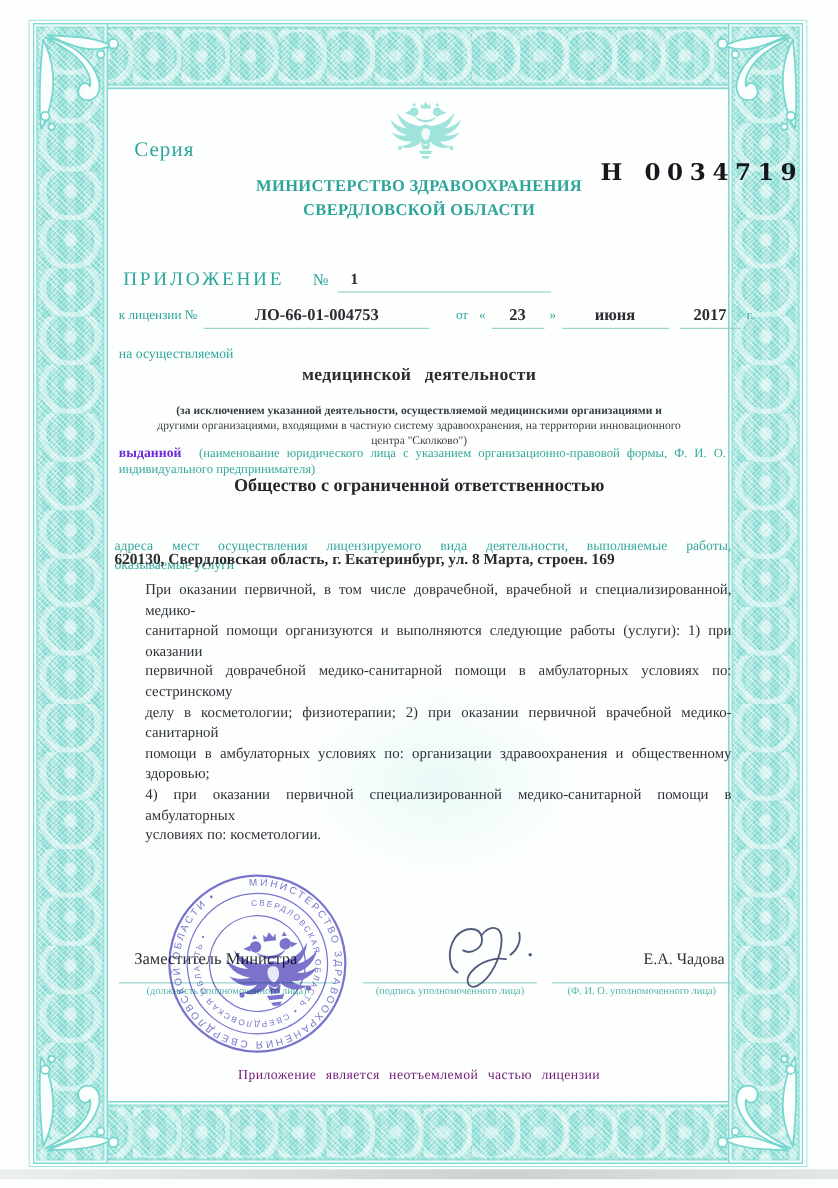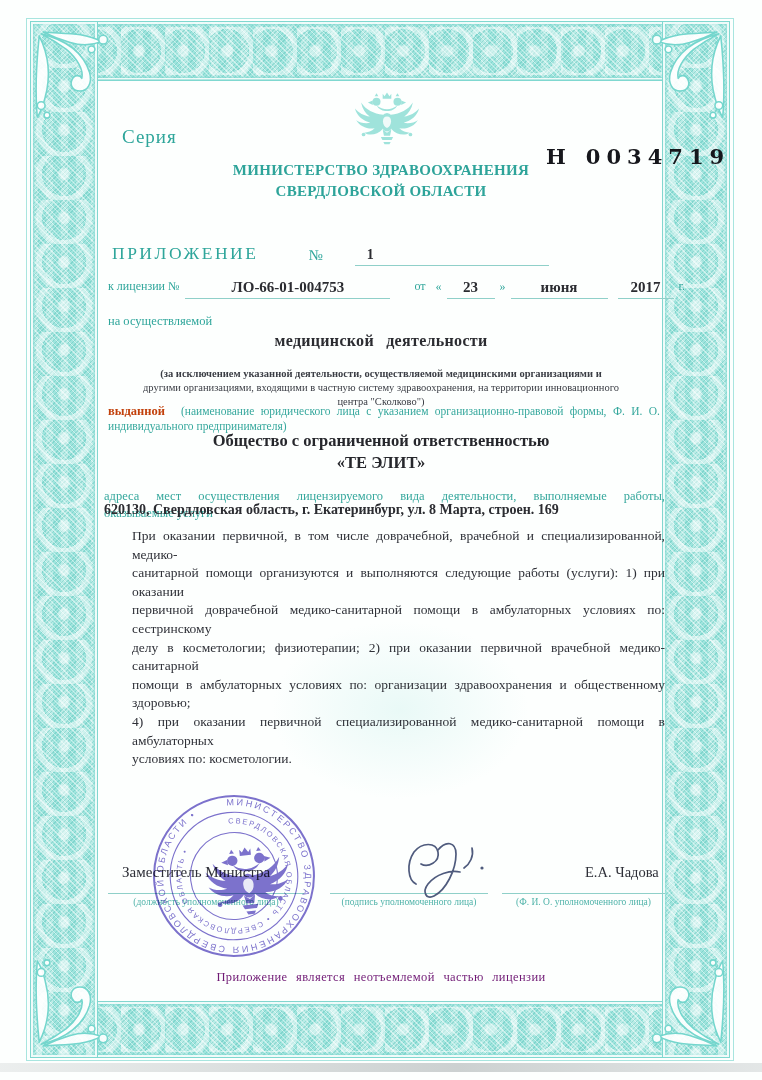--- a/index.html
+++ b/index.html
@@ -42,21 +42,21 @@
   .z{z-index:4;}
   .teal{color:#2fa69b;}
   .series-label{left:122px;top:126px;font-size:19px;letter-spacing:1px;}
   .crest{left:350px;top:84px;width:74px;height:80px;color:#8fdfd6;opacity:.85;}
   .serial{left:546px;top:120px;font-family:"DejaVu Serif",serif;font-weight:600;font-size:21px;
           letter-spacing:6px;color:#16171c;white-space:nowrap;margin-top:24px;}
   .serial .ser-letter{margin-right:14px;}
   .ministry{left:98px;width:566px;top:160px;text-align:center;font-weight:bold;font-size:15px;
             letter-spacing:.3px;line-height:21px;color:#2ea49a;}
 
-  .attach-row{left:112px;top:243px;display:flex;align-items:flex-end;gap:24px;}
+  .attach-row{left:112px;top:243px;display:flex;align-items:flex-end;}
   .attach-label{font-size:17.5px;letter-spacing:2.5px;color:#2fa69b;padding-bottom:2px;}
   .attach-no{font-size:15px;color:#2fa69b;margin-left:26px;padding-bottom:2px;}
   .cell{border-bottom:1px solid #8fd0c9;text-align:center;font-weight:bold;font-size:15px;
         color:#2b2c31;padding-bottom:2px;}
   .attach-cell{width:182px;margin-left:8px;text-align:left;padding-left:12px;font-size:14px;}
 
   .lic-row{left:108px;top:279px;display:flex;align-items:flex-start;white-space:nowrap;}
   .lic-label{font-size:12px;color:#2fa69b;padding-bottom:3px;}
   .lic-num{width:205px;margin-left:6px;}
   .lic-sep{font-size:12px;color:#2fa69b;padding-bottom:3px;margin:0 5px;}
@@ -67,21 +67,21 @@
   .na-osusch{left:108px;top:314px;font-size:12.5px;}
   .act-title{left:98px;width:566px;top:332px;text-align:center;font-weight:bold;font-size:16px;
              letter-spacing:.3px;word-spacing:8px;color:#2b2c31;}
   .act-notes{left:91px;width:580px;top:355px;text-align:center;font-size:10.5px;line-height:14px;
              color:#3a3d44;font-weight:bold;}
   .act-notes div{font-weight:normal;}
   .act-notes div:first-child{font-weight:bold;margin-top:12px;}
 
   .issued{left:108px;width:552px;top:404px;font-size:11.5px;line-height:15px;color:#36a89d;
           text-align:justify;}
-  .issued-label{font-weight:bold;font-size:12.5px;margin-right:16px;color:#c2410c;font-family:Liberation Serif, serif;}
+  .issued-label{font-weight:bold;font-size:12.5px;margin-right:16px;color:#6d28d9;font-family:Liberation Serif, serif;}
   .org{left:98px;width:566px;text-align:center;font-weight:bold;font-size:16.5px;color:#26272c;}
   #org1{top:431px;} #org2{top:453px;}
 
   .addr-cap1{left:104px;width:561px;top:489px;font-size:12.5px;color:#36a89d;
              text-align:justify;text-align-last:justify;}
   .addr-cap2{left:104px;top:506px;font-size:12.5px;color:#36a89d;}
   .addr-bold{left:104px;width:561px;top:502px;font-weight:bold;font-size:14px;color:#2b2c31;z-index:5;}
   .works{left:104px;width:561px;top:527px;font-size:13.5px;line-height:18.6px;color:#2f3138;}
   .works div{text-align:justify;text-align-last:justify;margin-left:28px;}
   .works div:last-child{text-align-last:left;}
@@ -197,21 +197,20 @@
   <div class="abs z act-notes">
       <div>(за исключением указанной деятельности, осуществляемой медицинскими организациями и</div>
       <div>другими организациями, входящими в частную систему здравоохранения, на территории инновационного</div>
       <div>центра "Сколково")</div>
     </div>
 
   <div class="abs z issued">
     <span class="issued-label">выданной</span><span>(наименование юридического лица с указанием организационно-правовой формы,  Ф. И. О. индивидуального предпринимателя)</span>
   </div>
   <div class="abs z org" id="org1">Общество с ограниченной ответственностью</div>
-  <div class="abs z org" id="org2">«ТЕ ЭЛИТ»</div>
 
   <div class="abs z addr-cap1">адреса мест осуществления лицензируемого вида деятельности, выполняемые работы,</div>
   <div class="abs z addr-cap2">оказываемые услуги</div>
   <div class="abs addr-bold">620130, Свердловская область, г. Екатеринбург, ул. 8 Марта, строен. 169</div>
   <div class="abs z works">
       <div>При оказании первичной, в том числе доврачебной, врачебной и специализированной, медико-</div>
       <div>санитарной помощи организуются и выполняются следующие работы (услуги): 1) при оказании</div>
       <div>первичной доврачебной медико-санитарной помощи в амбулаторных условиях по: сестринскому</div>
       <div>делу в косметологии; физиотерапии; 2) при оказании первичной врачебной медико-санитарной</div>
       <div>помощи в амбулаторных условиях по: организации здравоохранения и общественному здоровью;</div>

